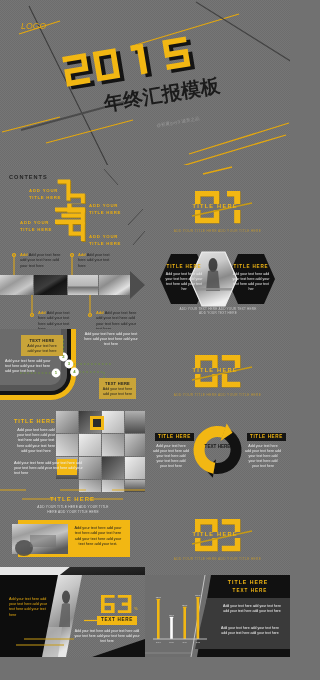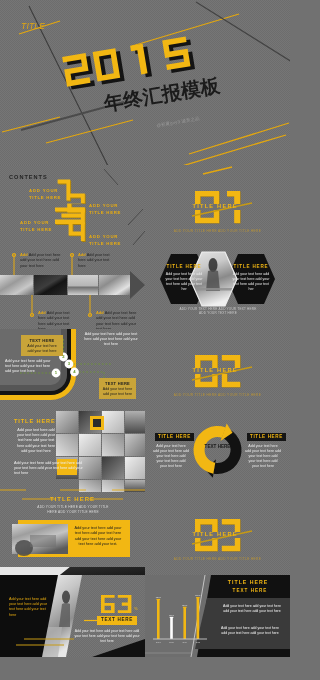--- a/index.html
+++ b/index.html
@@ -171,21 +171,21 @@
     <path d="M196 2 L292 62" stroke="#434343" stroke-width="1.1" fill="none"></path>
 
     <path d="M2 132 L60 117" stroke="#e3a70f" stroke-width="1.2" fill="none"></path>
     <path d="M21 130 L124 102" stroke="#4b4b4b" stroke-width="1.9" fill="none"></path>
     <path d="M46 143 L133 120" stroke="#e3a70f" stroke-width="1.2" fill="none"></path>
 
     <path d="M189 154 L289 123" stroke="#e3a70f" stroke-width="1.3" fill="none"></path>
     <path d="M182 166 L286 135" stroke="#e3a70f" stroke-width="1.3" fill="none"></path>
   </svg>
 
-  <div class="logo">TITLE</div>
+  <div class="logo">LOGO</div>
 
   <svg class="year" width="131" height="40" viewBox="0 0 330 101">
     <g>
       <g transform="translate(10,9)" fill="#141414">
         <path d="M0 0H60V45H14V62H60V76H0V32H46V14H0Z"></path>
         <path d="M78 0H136V76H78Z M92 14V62H122V14Z"></path>
         <path d="M190 0H206V76H190V14H174V0Z"></path>
         <path d="M316 0H256V45H302V62H256V76H316V31H270V14H316Z"></path>
       </g>
       <g fill="#f2b713">

